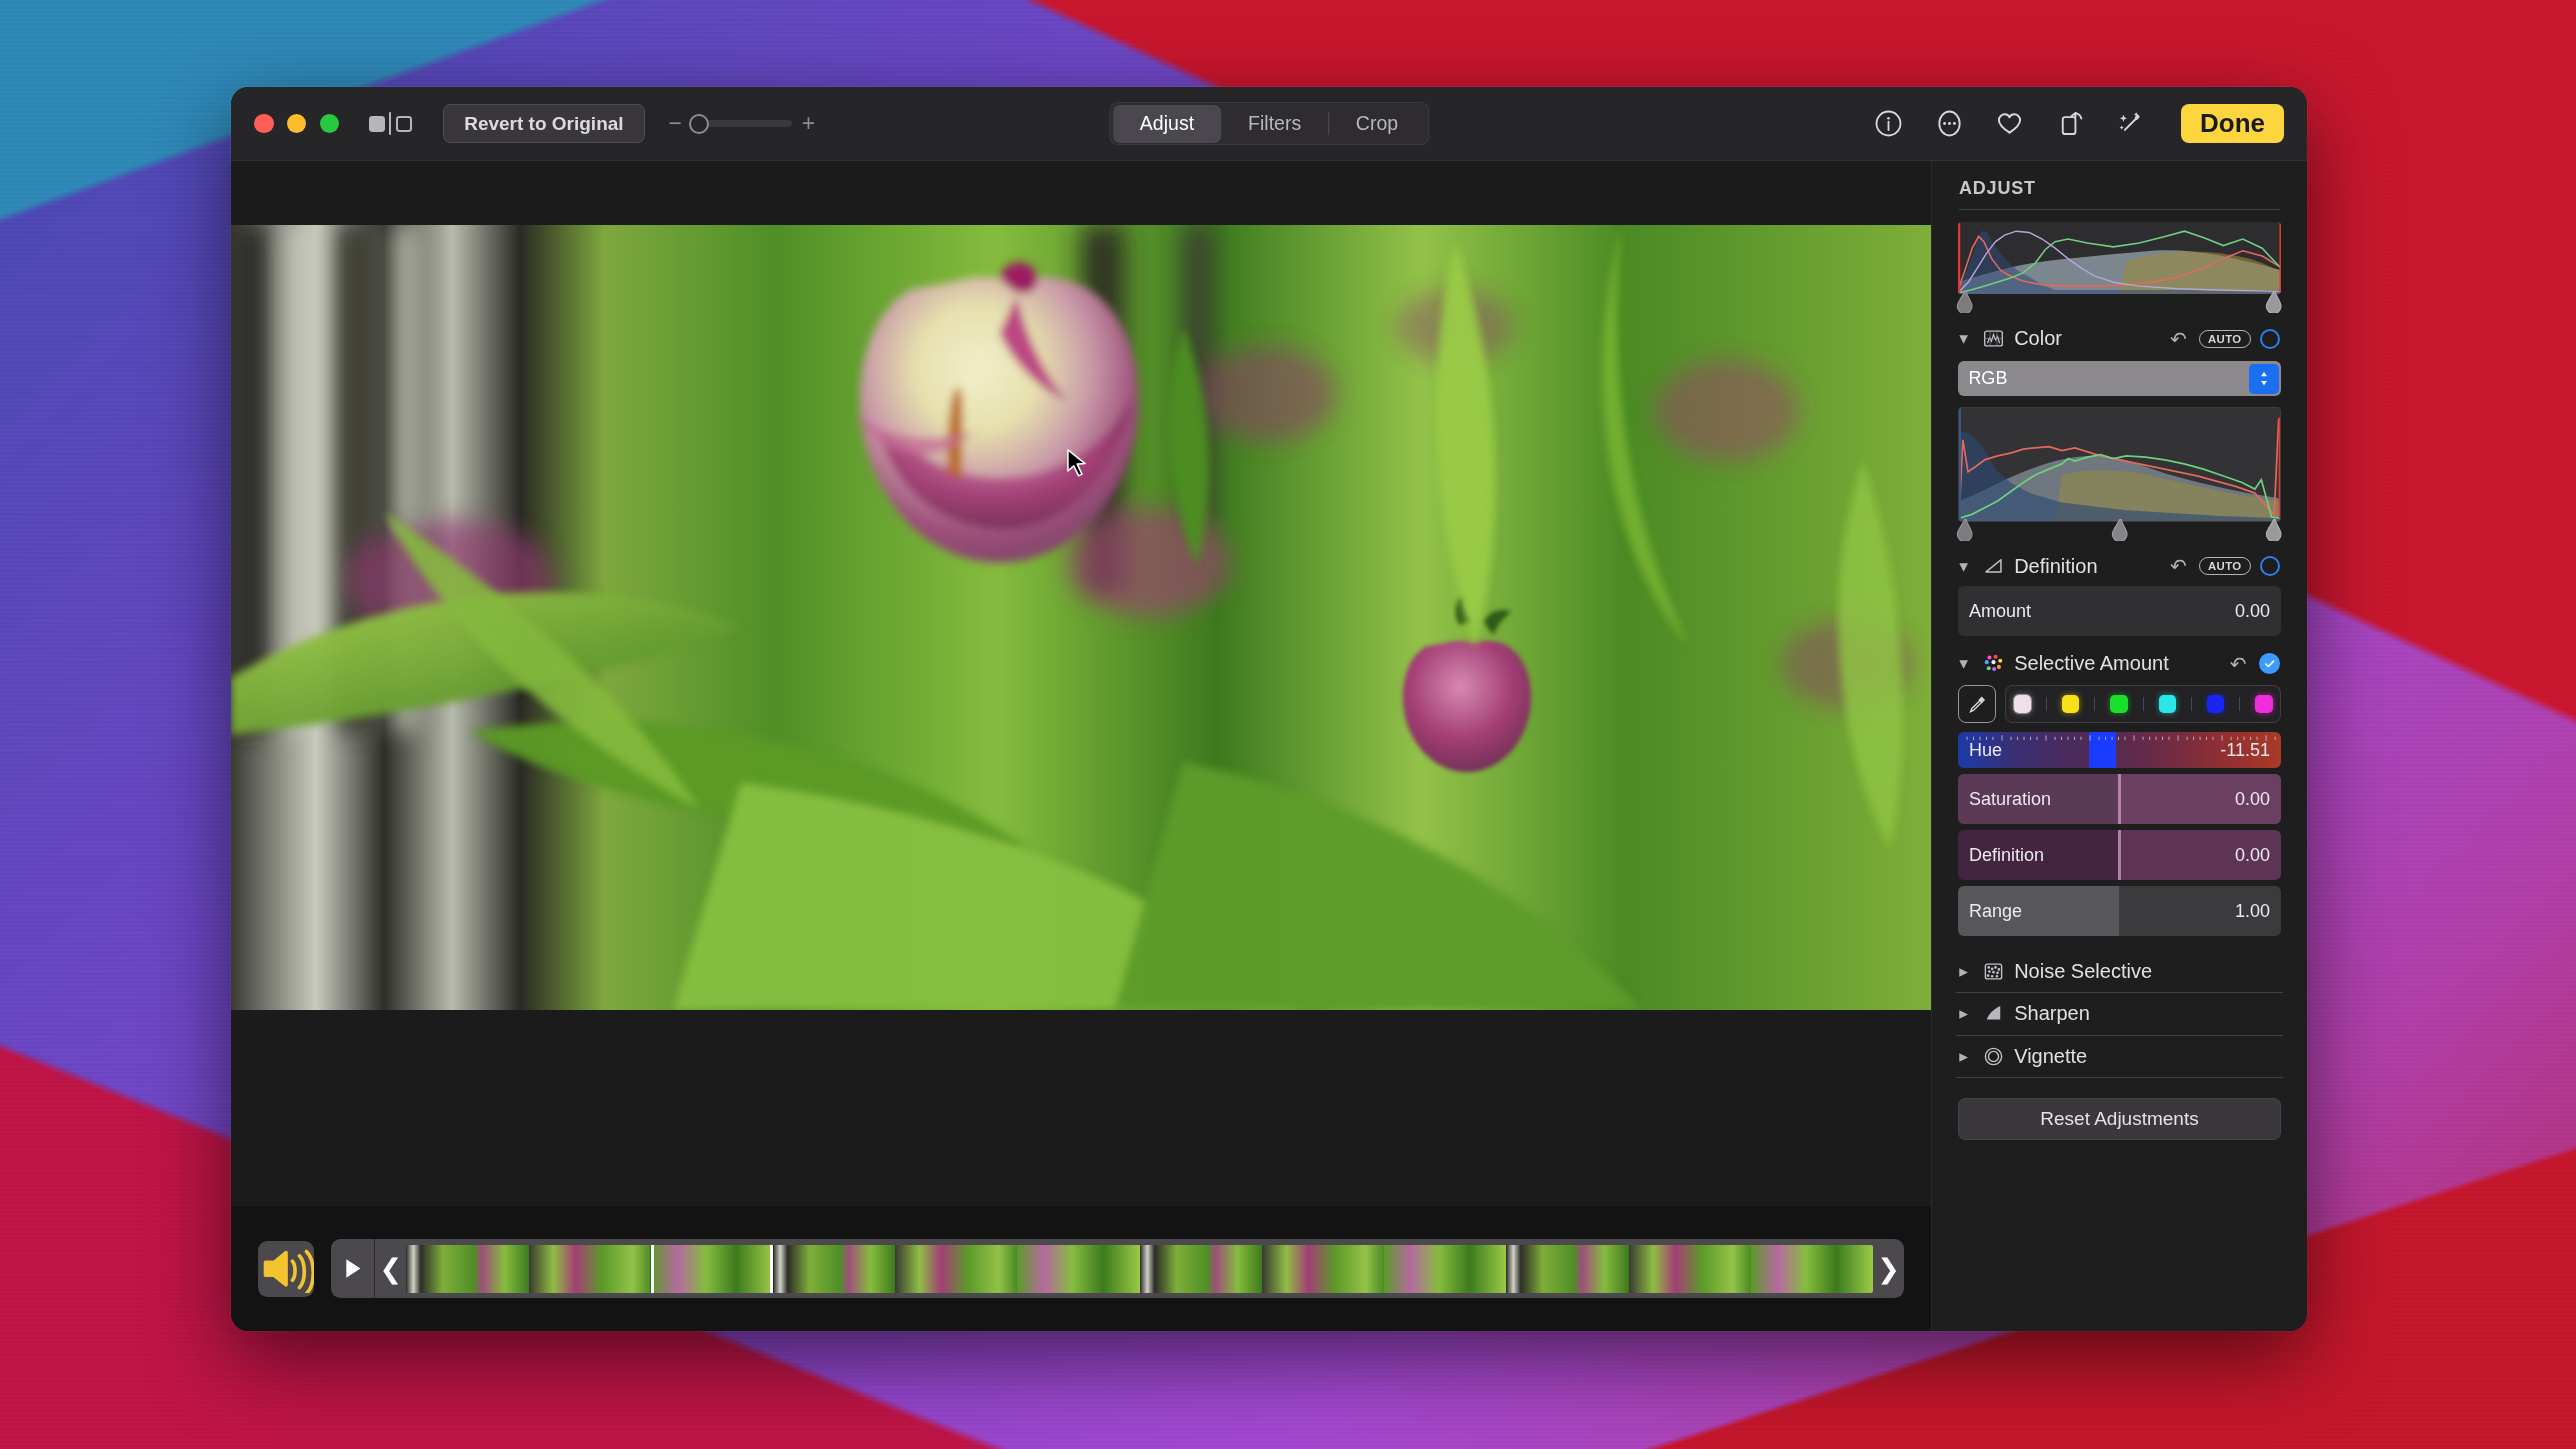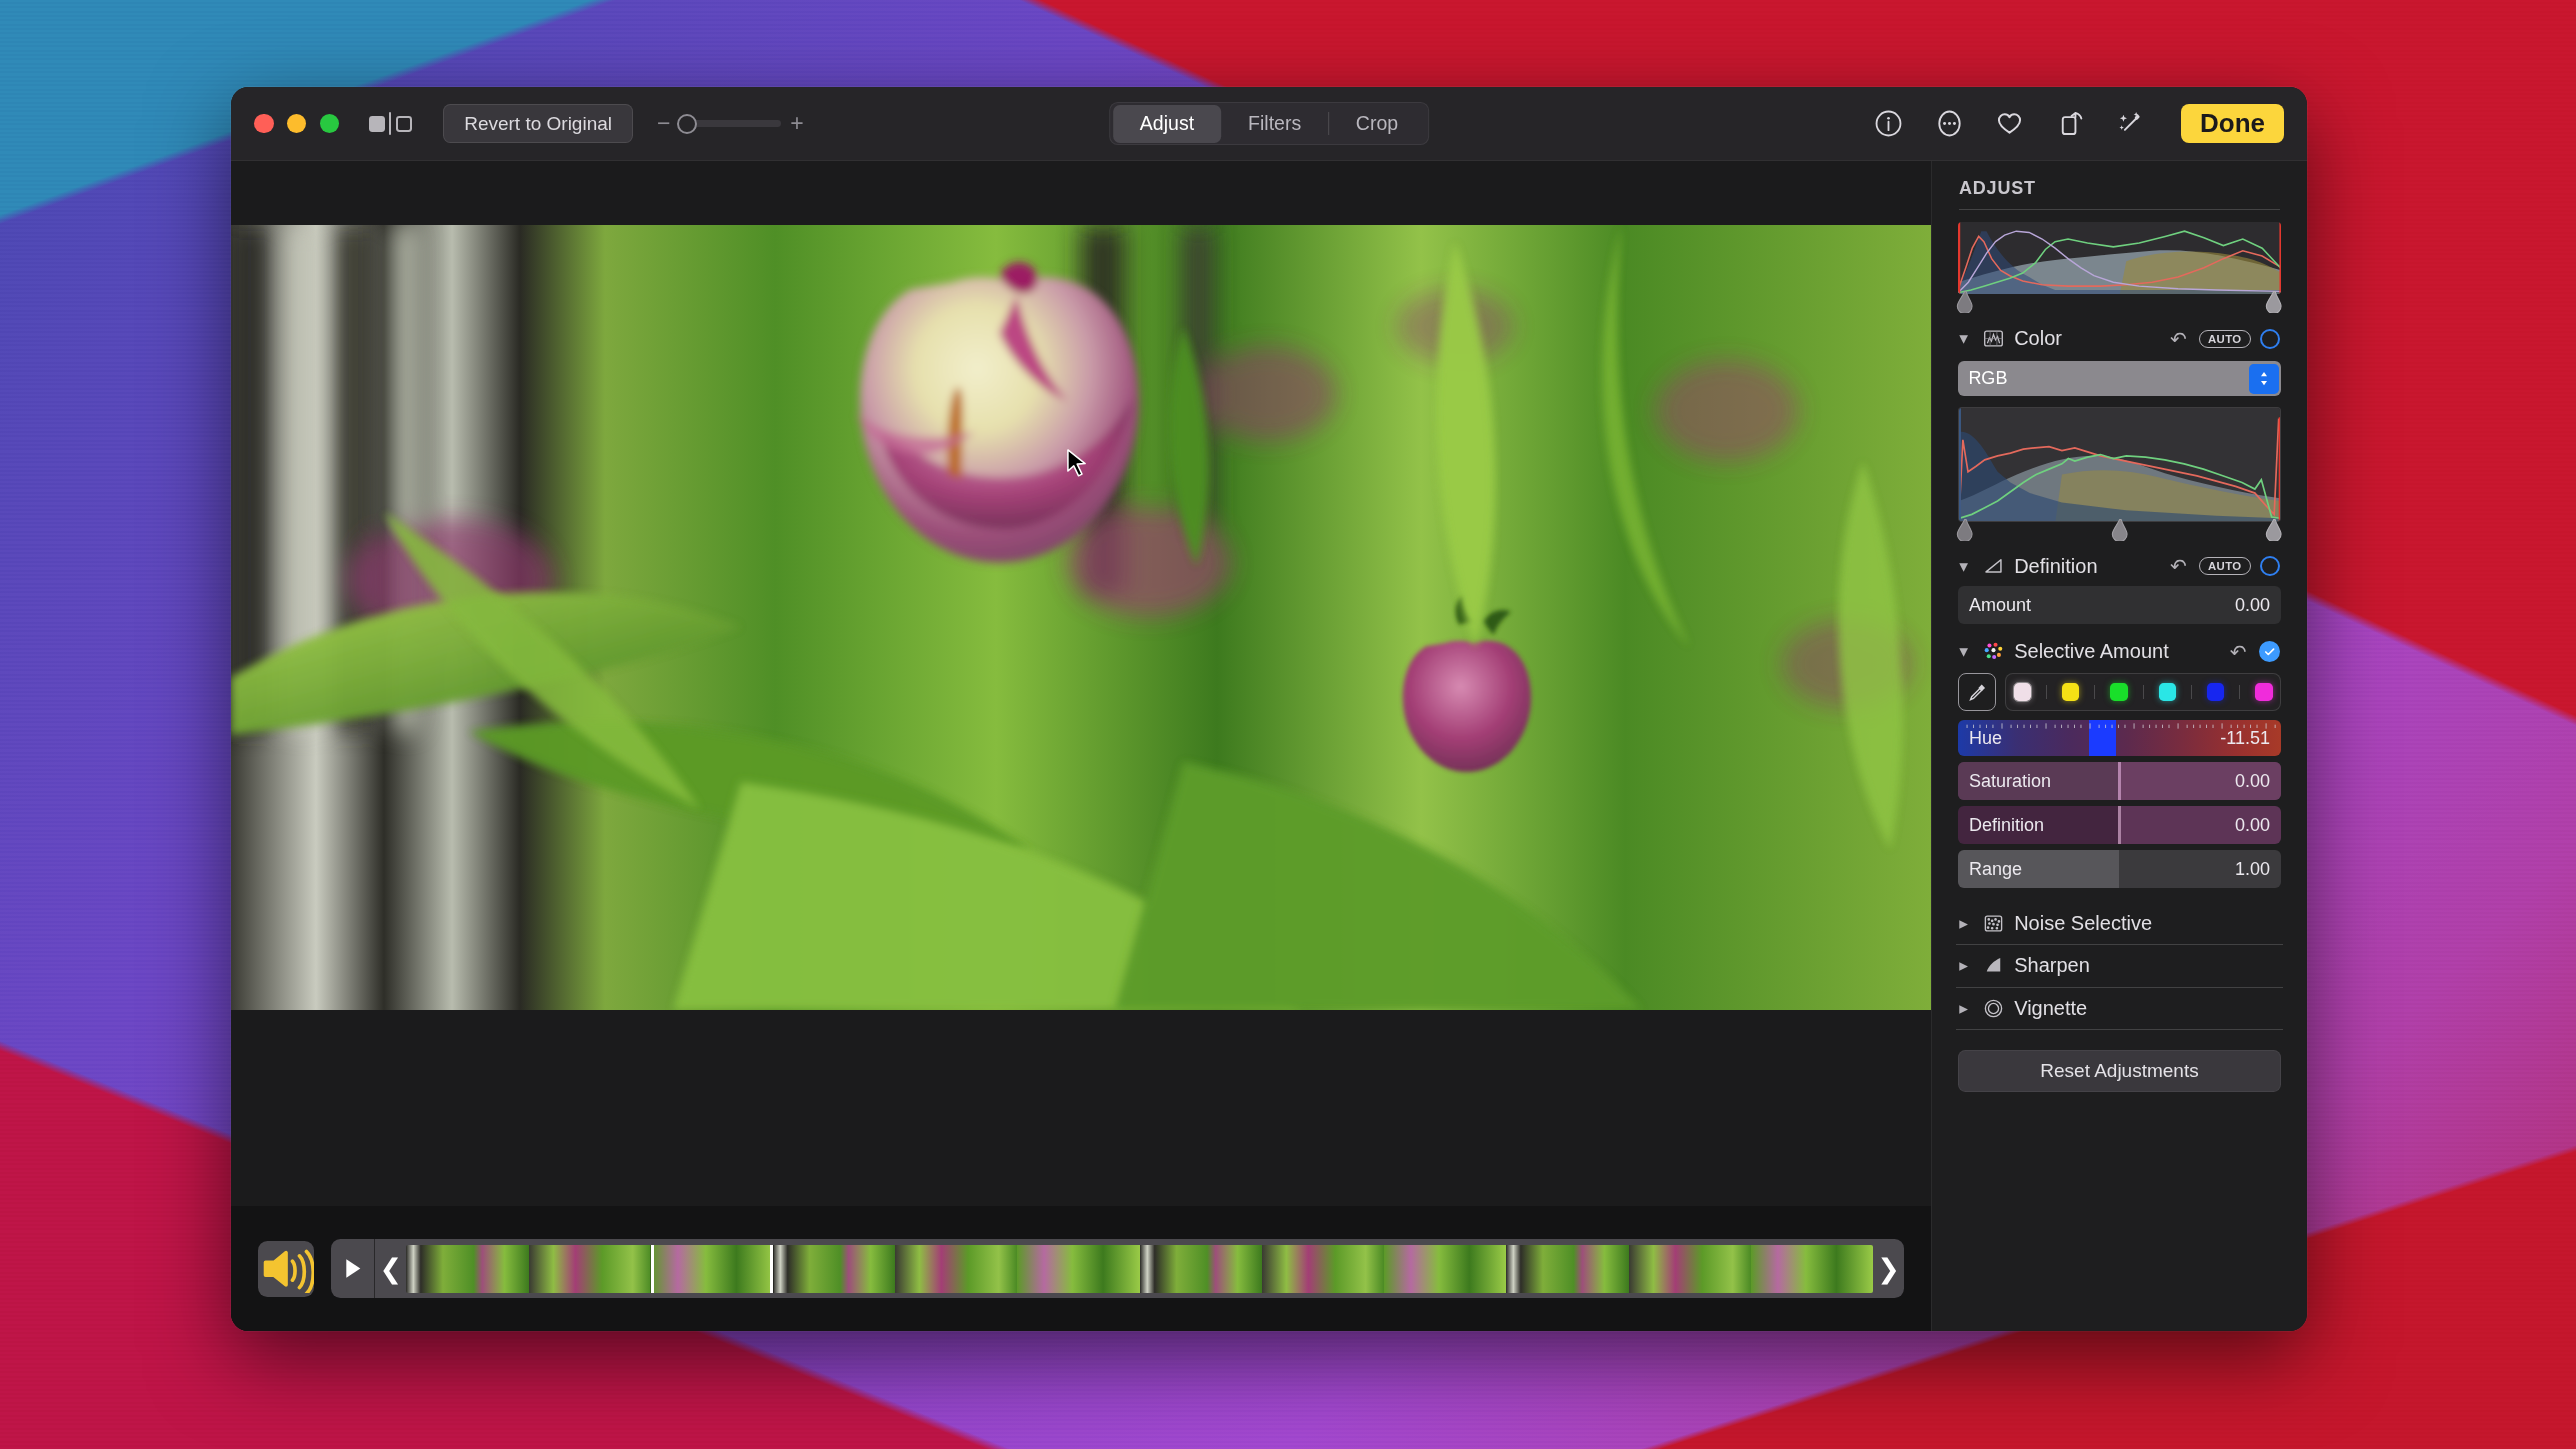--- a/index.html
+++ b/index.html
@@ -63,21 +63,21 @@
   .st-bar{ width:2px;height:23px;background:#b7b5ba;border-radius:1.3px; }
   .st-hollow{ width:16px;height:16px;border:2px solid #b7b5ba;border-radius:3.4px; }
 
   #revert {
     margin-left: 31px;
     height: 39px; padding: 0 20px;
     background: #39373c;
     border: 0.7px solid rgba(255,255,255,.10);
     border-radius: 7.4px;
     color: #dcdadf; font-size: 19px;
-    display:flex; align-items:center; cursor:pointer;
+    display:flex; align-items:center; cursor:pointer;font-weight:bold;
   }
 
   #zoomctl{ margin-left: 24px; display:flex; align-items:center; gap: 9.4px; }
   .zsign{ color:#8e8c93; font-size: 23px; line-height: 1; width:13.4px; text-align:center; }
   #ztrack{ position:relative; width:101px; height:6.7px; background:#3a383d; border-radius:3.4px; }
   #zknob{ position:absolute; left:-2.7px; top:50%; transform:translateY(-50%);
           width:20px; height:20px; border:2px solid #8e8c93; border-radius:50%; background:#262528; }
 
   #tabs{
     position:absolute; left:50%; transform:translateX(-50%);
@@ -173,21 +173,21 @@
     background:#8b898e; border-radius:6px; display:flex; align-items:center;
     padding-left:10.7px; color:#fff; font-size:18px; cursor:pointer;
   }
   .stepper{
     position:absolute; right:2.7px; top:2.7px; bottom:2.7px; width:29.5px;
     background:#1a6ff0; border-radius:4.7px; display:flex; flex-direction:column;
     align-items:center; justify-content:center; color:#fff; line-height:.7; font-size:14.8px;
   }
 
   .row{
-    position:relative; margin: 0 2.7px 6px 2.7px; height:38px; border-radius:6px;
+    position:relative; margin: 0 2.7px 6px 2.7px; height:50px; border-radius:6px;
     overflow:hidden; display:flex; align-items:center; cursor:pointer;
   }
   .row .lbl{ position:relative; z-index:3; padding-left:11.4px; font-size:18px; color:#ece9ef; }
   .row .val{ position:relative; z-index:3; margin-left:auto; padding-right:11.4px; font-size:18px; color:#ece9ef; }
   .rowfill{ position:absolute; inset:0; z-index:1; }
   .ticks{ position:absolute; left:0; right:0; top:0; height:8.7px; z-index:2; }
 
   .collapsed{
     display:flex; align-items:center; gap:9.4px; color:#e2e0e5; font-size:20px;
     padding: 9.4px 0 9.4px 0;

